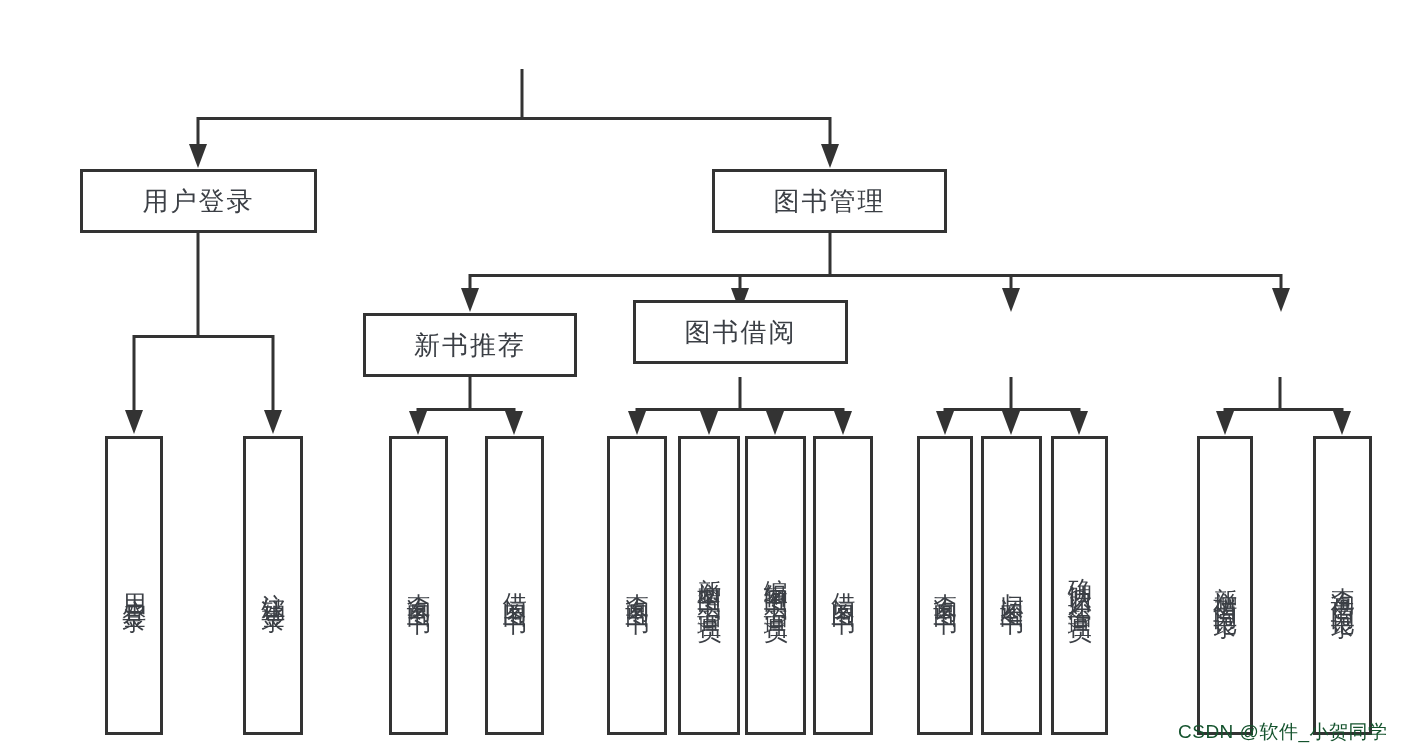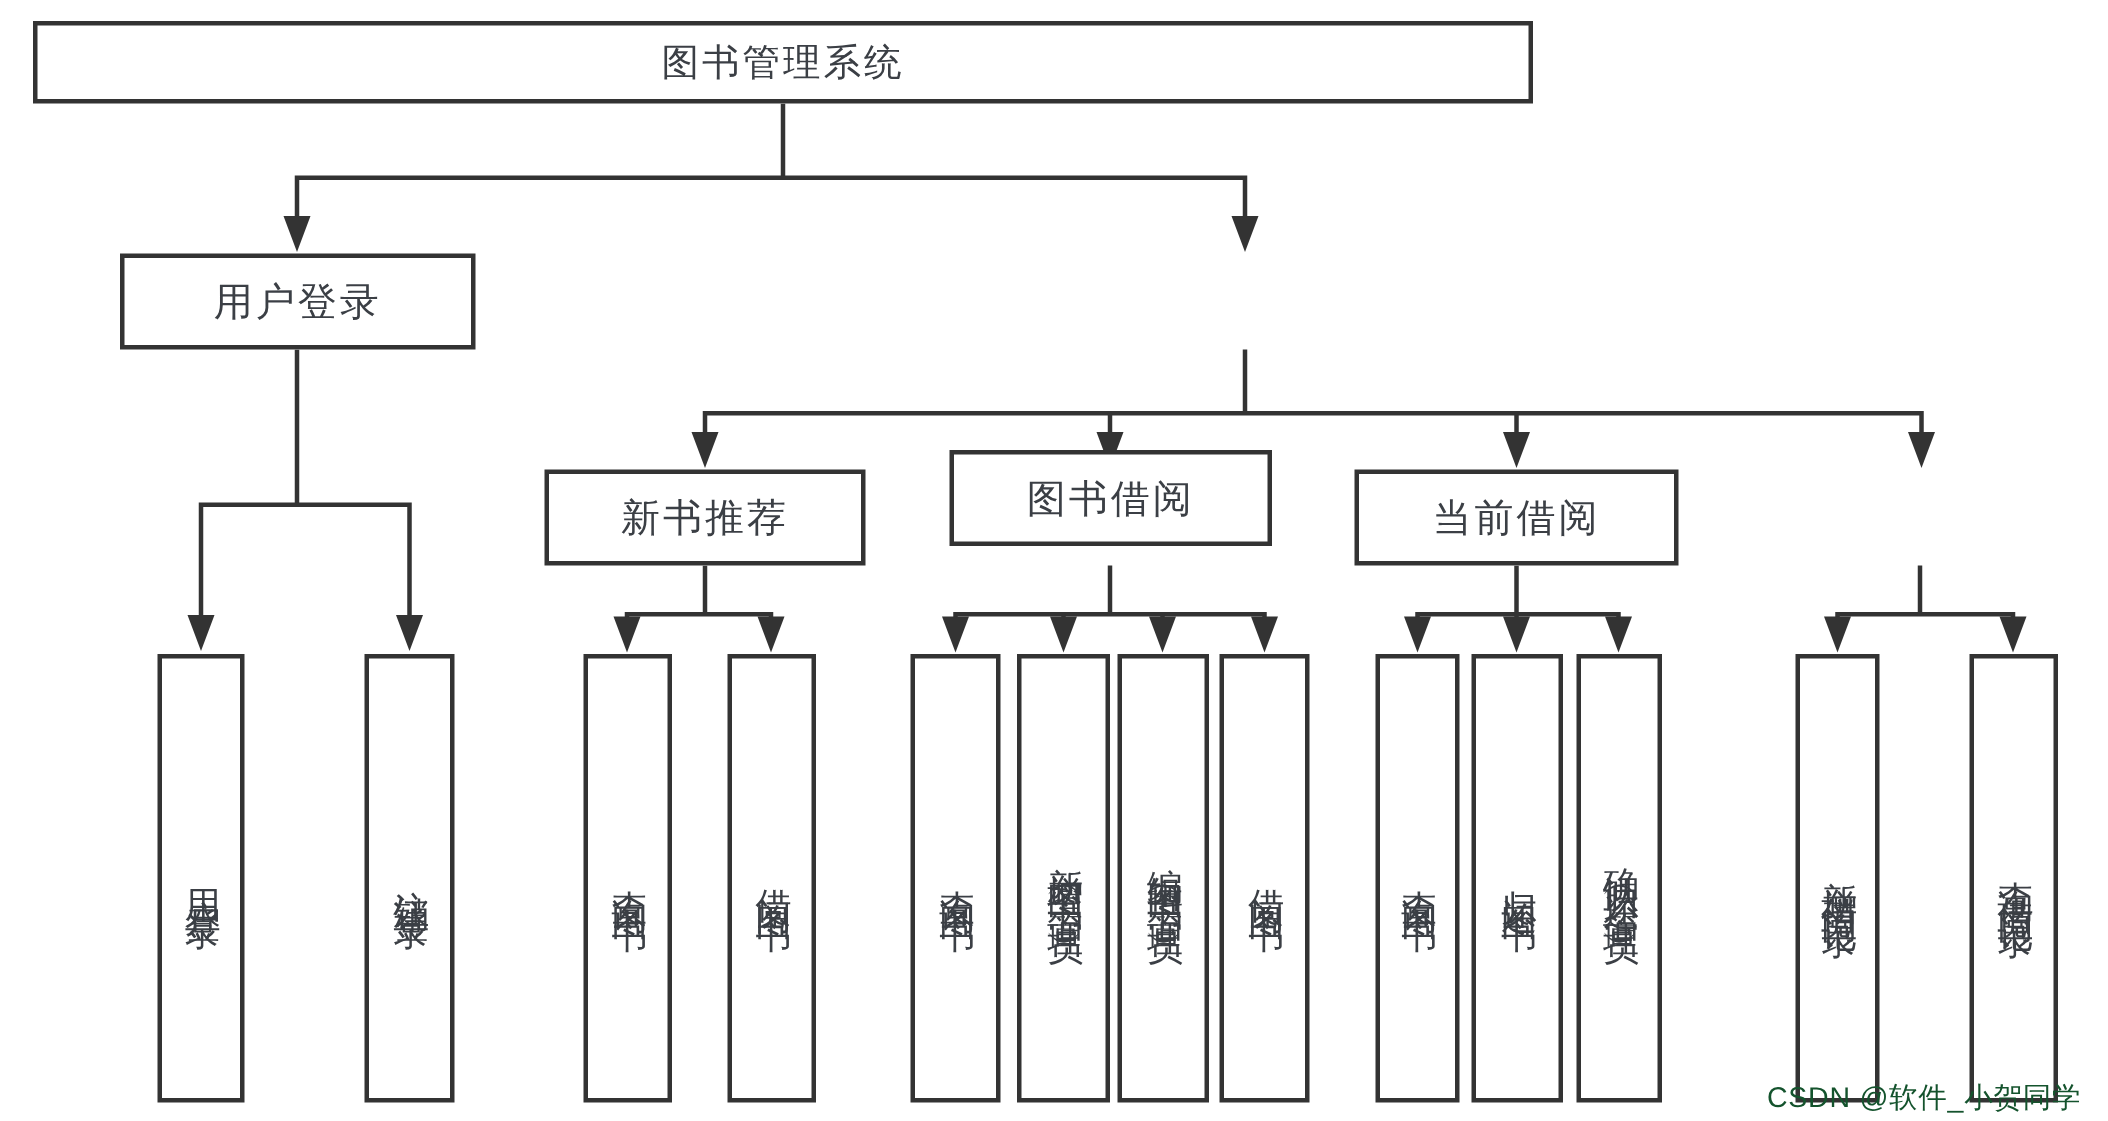--- a/index.html
+++ b/index.html
@@ -76,36 +76,33 @@
       <polygon points="766,411 784,411 775,435"></polygon>
       <polygon points="834,411 852,411 843,435"></polygon>
       <polygon points="936,411 954,411 945,435"></polygon>
       <polygon points="1002,411 1020,411 1011,435"></polygon>
       <polygon points="1070,411 1088,411 1079,435"></polygon>
       <polygon points="1216,411 1234,411 1225,435"></polygon>
       <polygon points="1333,411 1351,411 1342,435"></polygon>
     </g>
   </svg>
 
-  <div class="box root" style="left:22px;top:14px;width:1000px;height:55px">
-    <span class="hl">图书管理系统</span>
-  </div>
 
   <div class="box" style="left:80px;top:169px;width:237px;height:64px">
     <span class="hl">用户登录</span>
+  </div>
+  <div class="box" style="left:712px;top:169px;width:235px;height:64px">
+    <span class="hl">图书管理</span>
   </div>
 
   <div class="box" style="left:363px;top:313px;width:214px;height:64px">
     <span class="hl">新书推荐</span>
   </div>
   <div class="box" style="left:633px;top:300px;width:215px;height:64px">
     <span class="hl">图书借阅</span>
-  </div>
-  <div class="box" style="left:903px;top:313px;width:216px;height:64px">
-    <span class="hl">当前借阅</span>
   </div>
 
   <div class="box" style="left:105px;top:436px;width:58px;height:299px">
     <span class="vl">用户登录</span>
   </div>
   <div class="box" style="left:243px;top:436px;width:60px;height:299px">
     <span class="vl">注销登录</span>
   </div>
 
   <div class="box" style="left:389px;top:436px;width:59px;height:299px">

